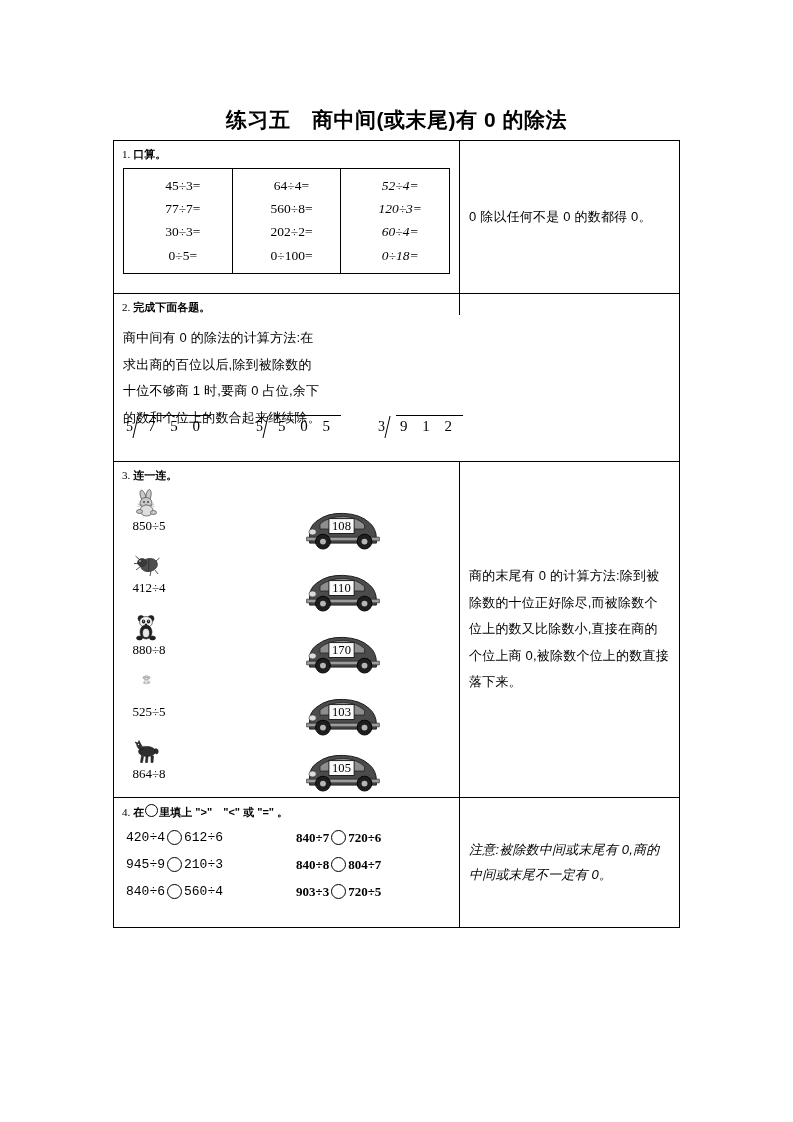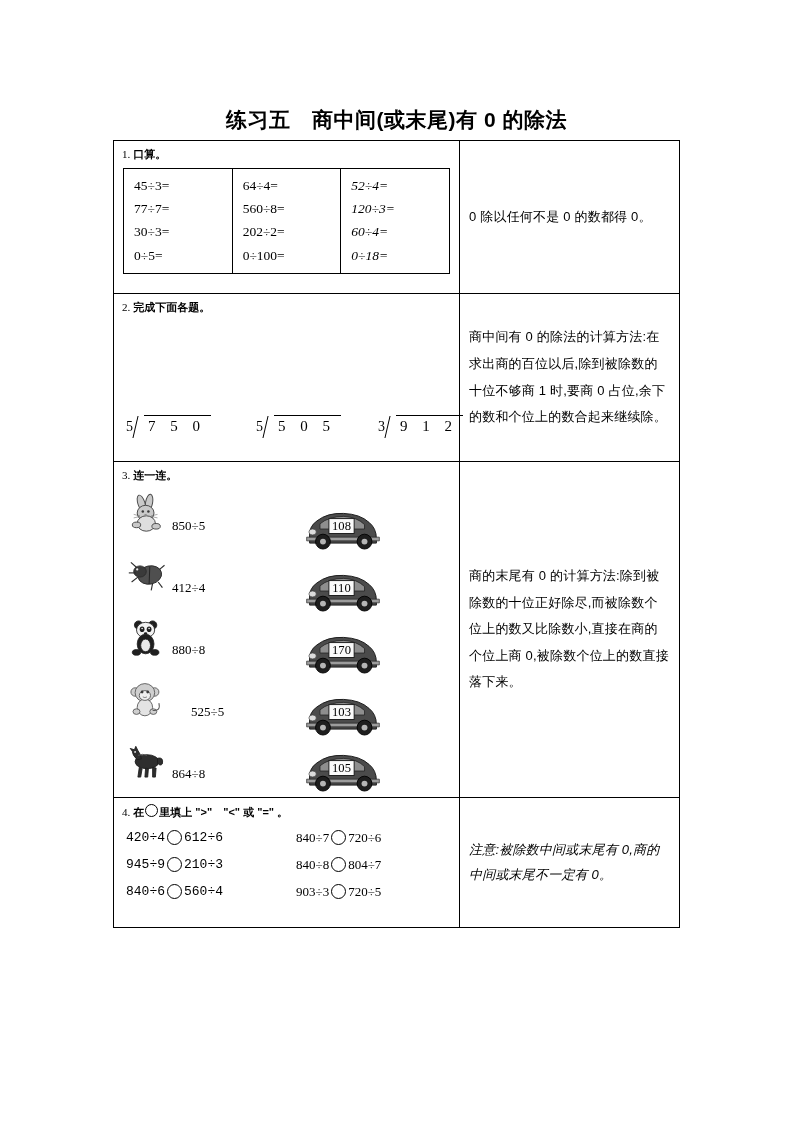--- a/index.html
+++ b/index.html
@@ -64,21 +64,21 @@
   .cell-right {
     width: 219px;
     box-sizing: border-box;
     position: relative;
     display: flex;
     align-items: center;
     padding: 10px 9px;
   }
 
   .row1 { height: 153px; }
-  .row2 { height: 168px; }
+  .row2 { height: 168px; flex-direction: column; }
   .row3 { height: 336px; }
   .row4 { height: 129px; }
 
   .qhead {
     font-family: "Liberation Sans", "DejaVu Sans", sans-serif;
     font-size: 11px;
     font-weight: 700;
     padding: 6px 0 0 8px;
     white-space: pre;
   }
@@ -105,20 +105,21 @@
     width: 327px;
     border: 1.1px solid #000;
     box-sizing: border-box;
     display: flex;
   }
   .oral-col {
     flex: 1 1 0;
     box-sizing: border-box;
     border-right: 1.1px solid #000;
     padding: 5px 0 6px 10px;
+    text-align: center;
   }
   .oral-col:last-child { border-right: none; font-style: italic; }
   .oral-item {
     font-size: 13.5px;
     line-height: 1.72;
     white-space: pre;
   }
 
   
   .longdiv-row {
@@ -164,22 +165,23 @@
     position: absolute;
     left: 0;
     top: 24px;
     width: 346px;
     height: 310px;
   }
   .match-left-row {
     position: absolute;
     left: 12px;
     display: flex;
-    align-items: flex-end;
+    align-items: center;
     height: 46px;
+    flex-direction: column;
   }
   .match-right-row {
     position: absolute;
     left: 188px;
     display: flex;
     align-items: center;
     height: 46px;
     text-align: right;
   }
   .match-expr {
@@ -200,21 +202,21 @@
   }
   .cmp-line {
     display: flex;
     font-size: 13px;
     line-height: 1.0;
     height: 27px;
     align-items: center;
     white-space: pre;
   }
   .cmp-a { width: 160px; padding-left: 12px; box-sizing: border-box; display:flex; align-items:center;font-family:Liberation Mono, monospace; }
-  .cmp-b { width: 186px; padding-left: 22px; box-sizing: border-box; display:flex; align-items:center; }
+  .cmp-b { width: 186px; padding-left: 22px; box-sizing: border-box; display:flex; align-items:center;font-weight:bold; }
   .circle {
     display: inline-block;
     width: 13px;
     height: 13px;
     border: 1.2px solid #000;
     border-radius: 50%;
     margin: 0 2px;
     vertical-align: -2px;
     flex: 0 0 auto;
   }

